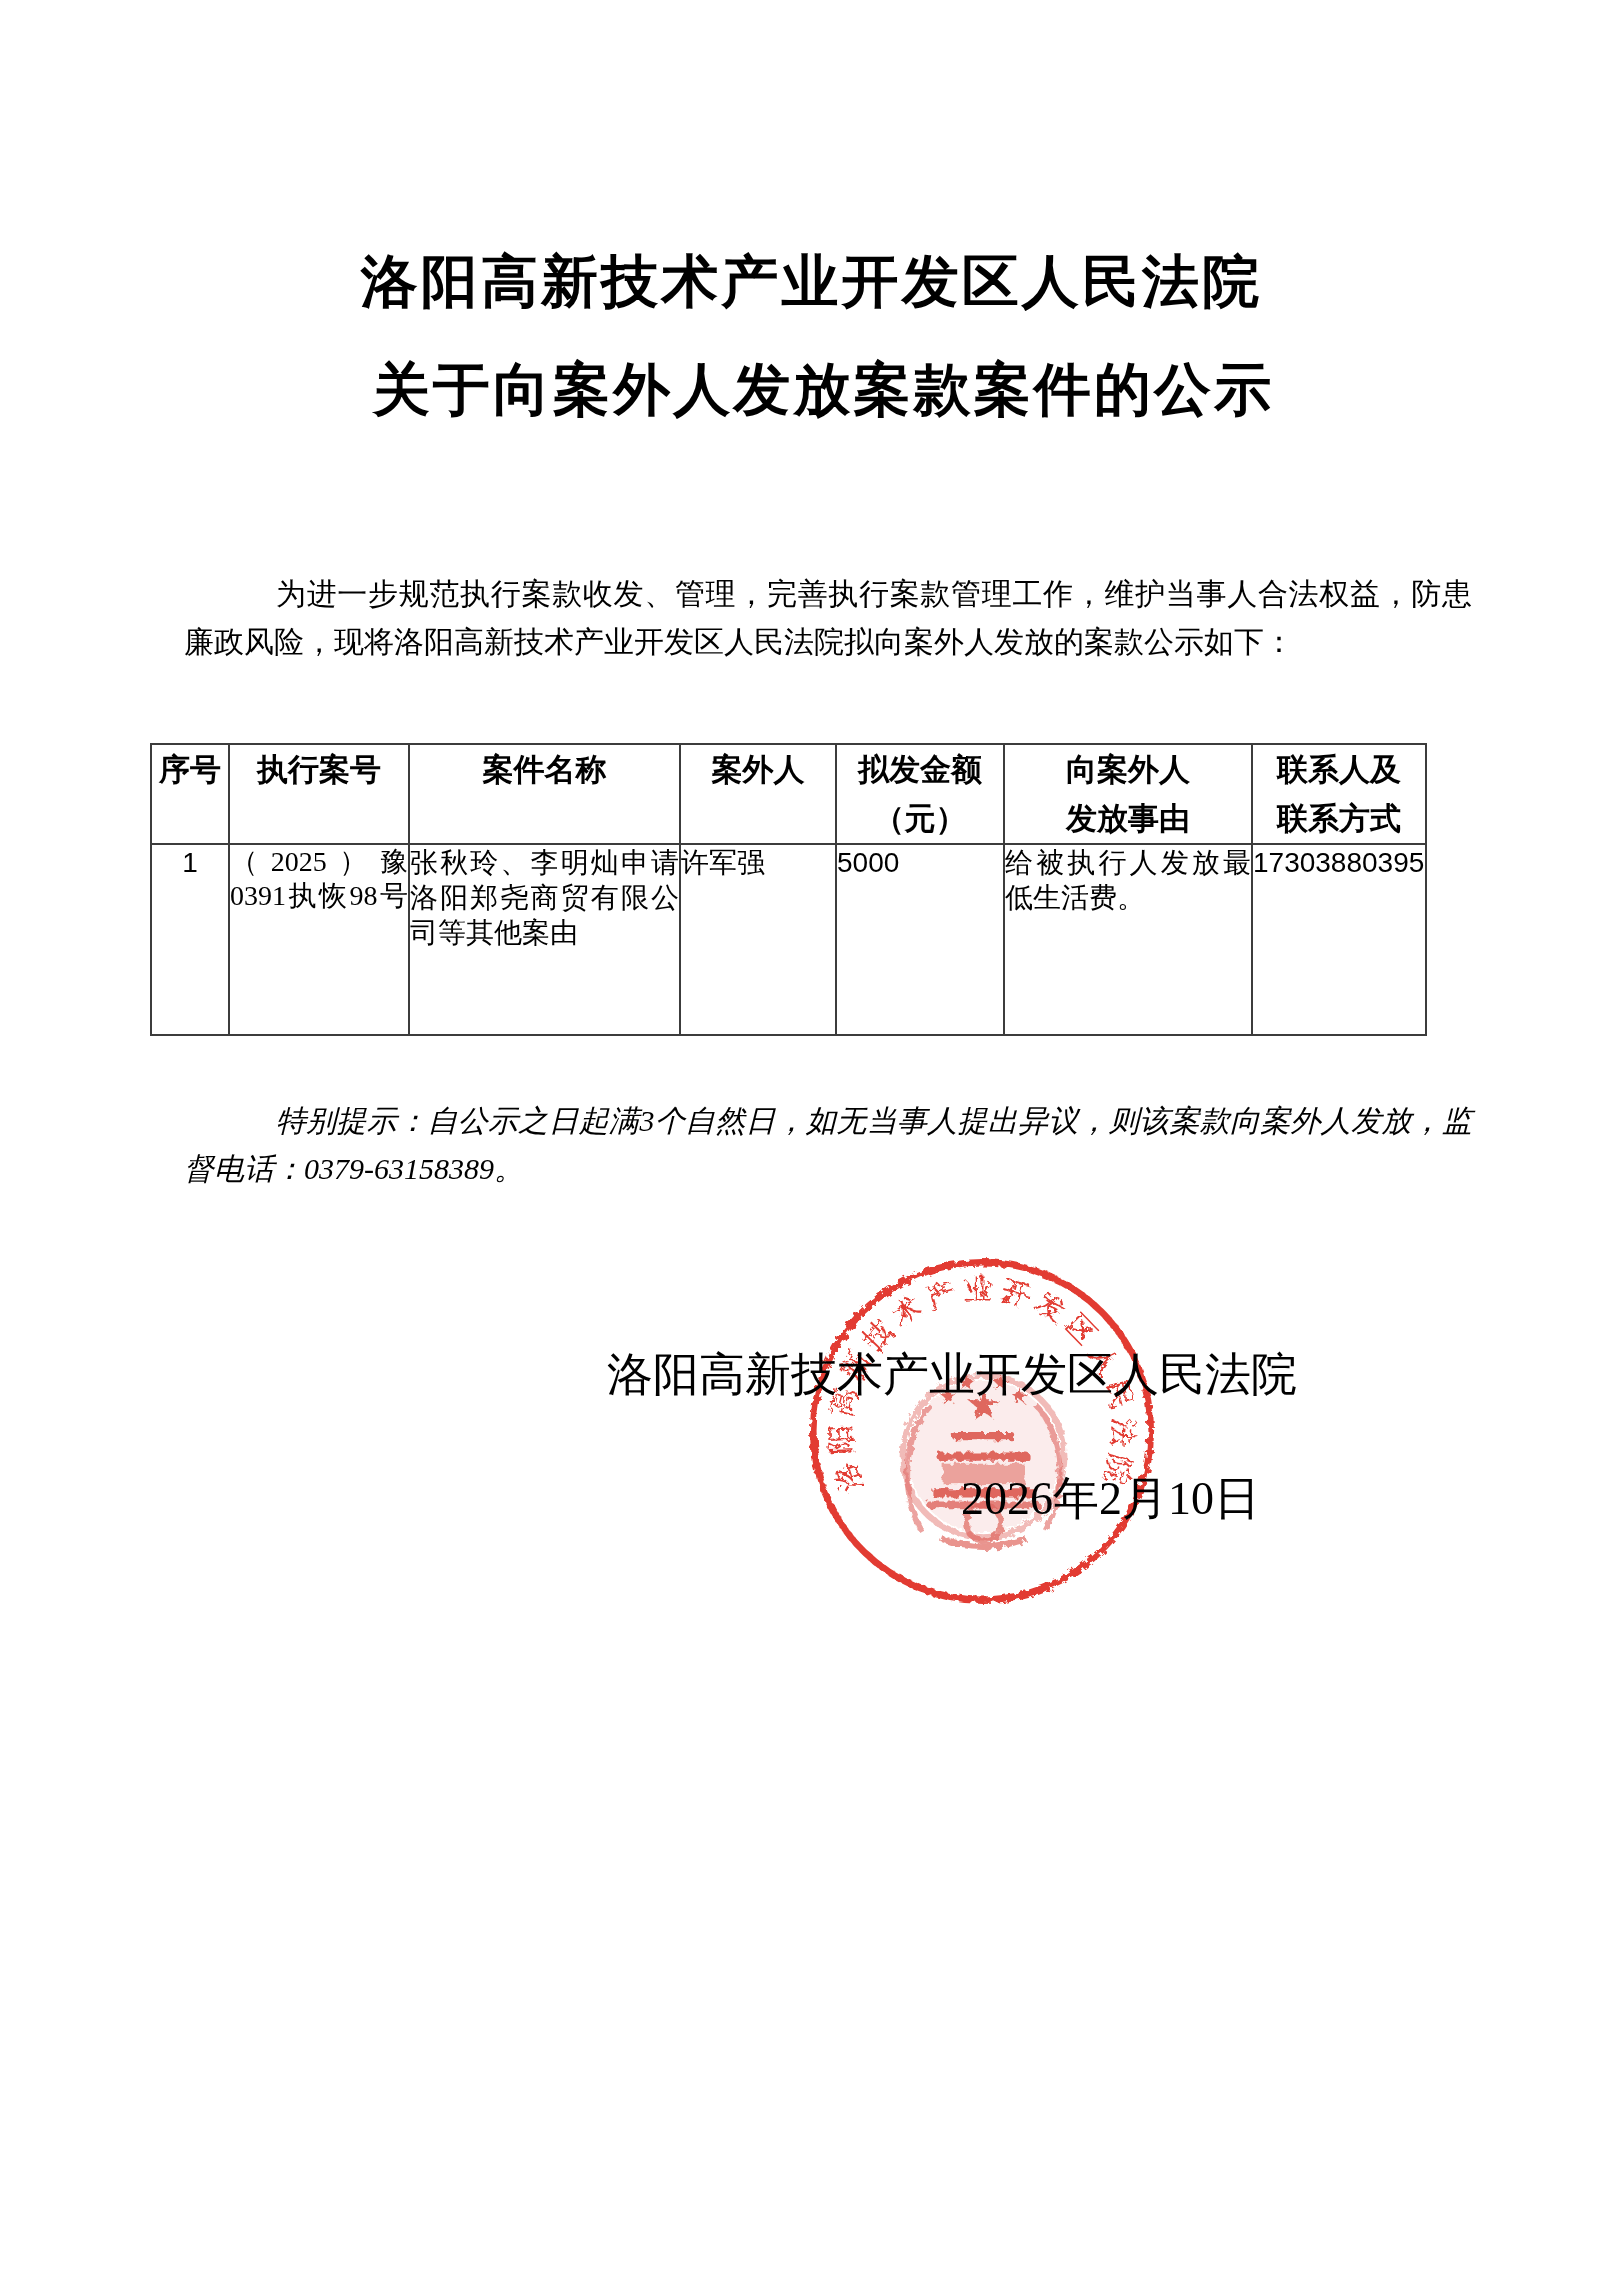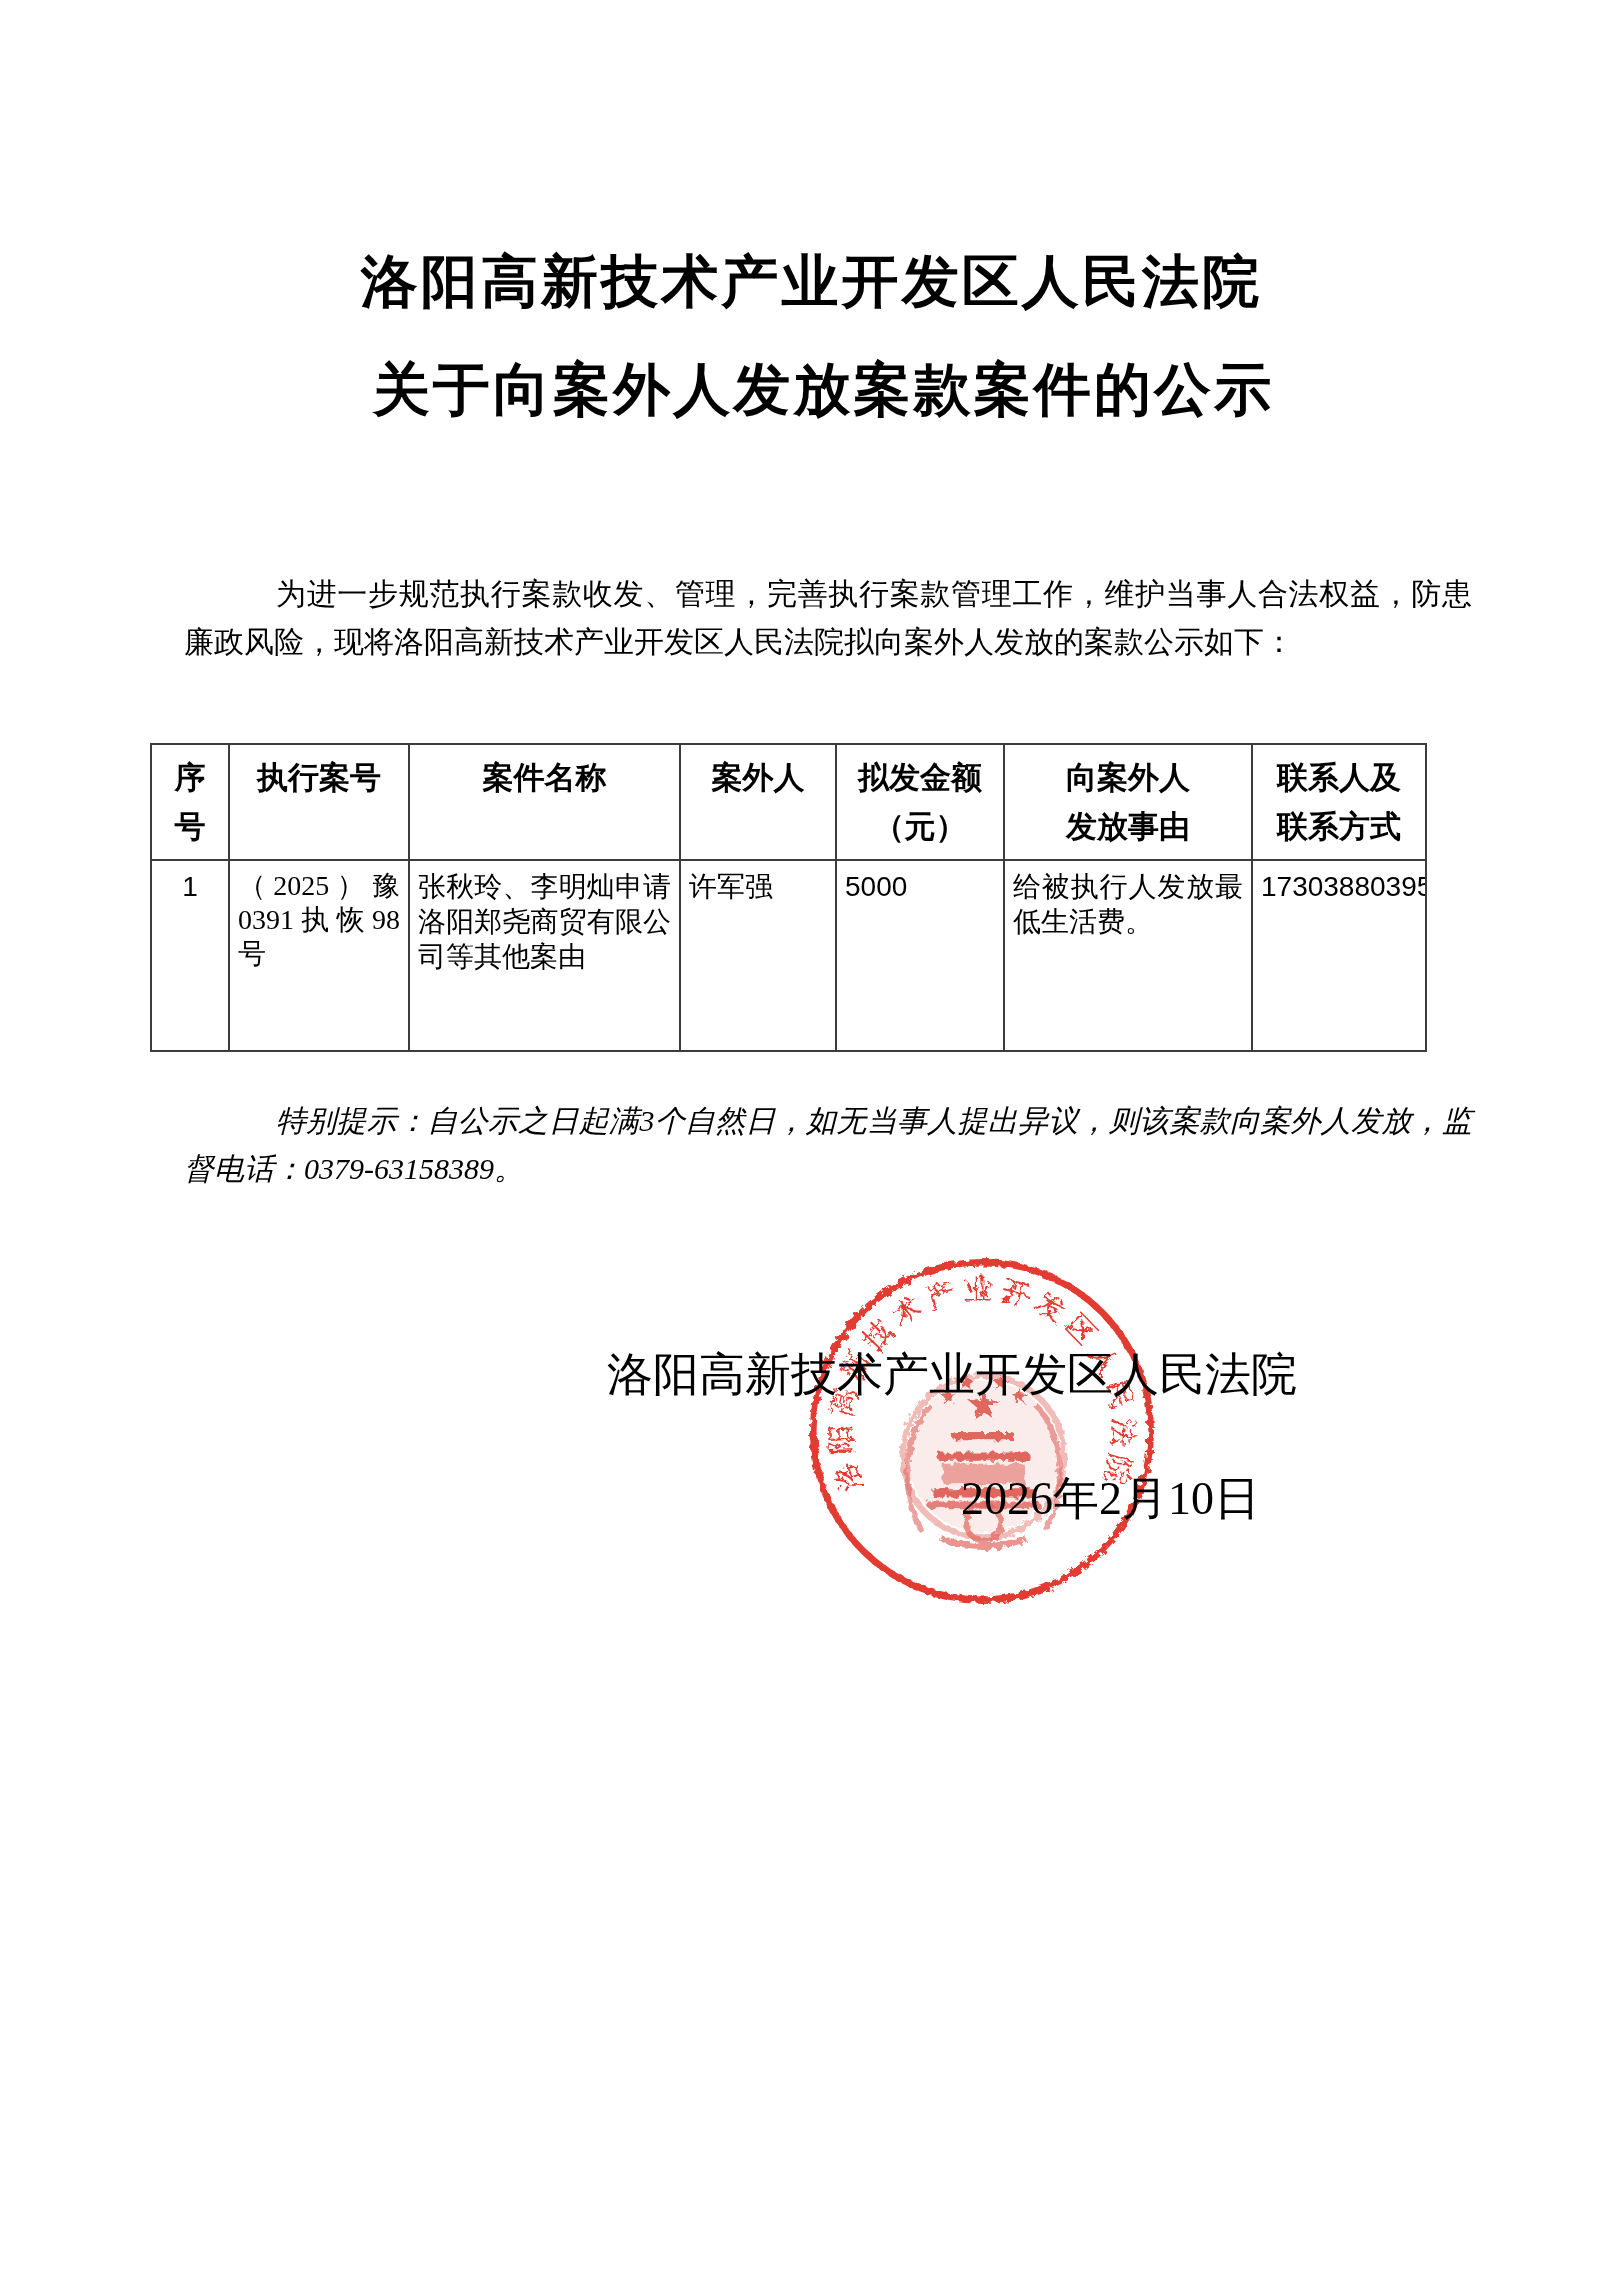--- a/index.html
+++ b/index.html
@@ -28,21 +28,21 @@
   .intro-par  { top: 540px; }
   .notice-par { top: 1067px; font-style: italic; }
 
   
   table.payout {
     position: absolute; left: 150px; top: 743px;
     width: 1275px; table-layout: fixed;
     border-collapse: collapse;
   }
   table.payout td, table.payout th {
-    border: 2px solid #3c3c3c; padding: 8px; vertical-align: top;
+    border: 2px solid #3c3c3c; padding: 0; vertical-align: top;
     overflow: hidden;
     margin-left: 42px;
   }
   tr.hdr { height: 98px; }
   tr.row { height: 191px; }
   th.hcell {
     font-family: "Liberation Sans", sans-serif;
     font-weight: 600; font-size: 31px; line-height: 49px;
     text-align: center; vertical-align: middle;
     white-space: pre-line;

